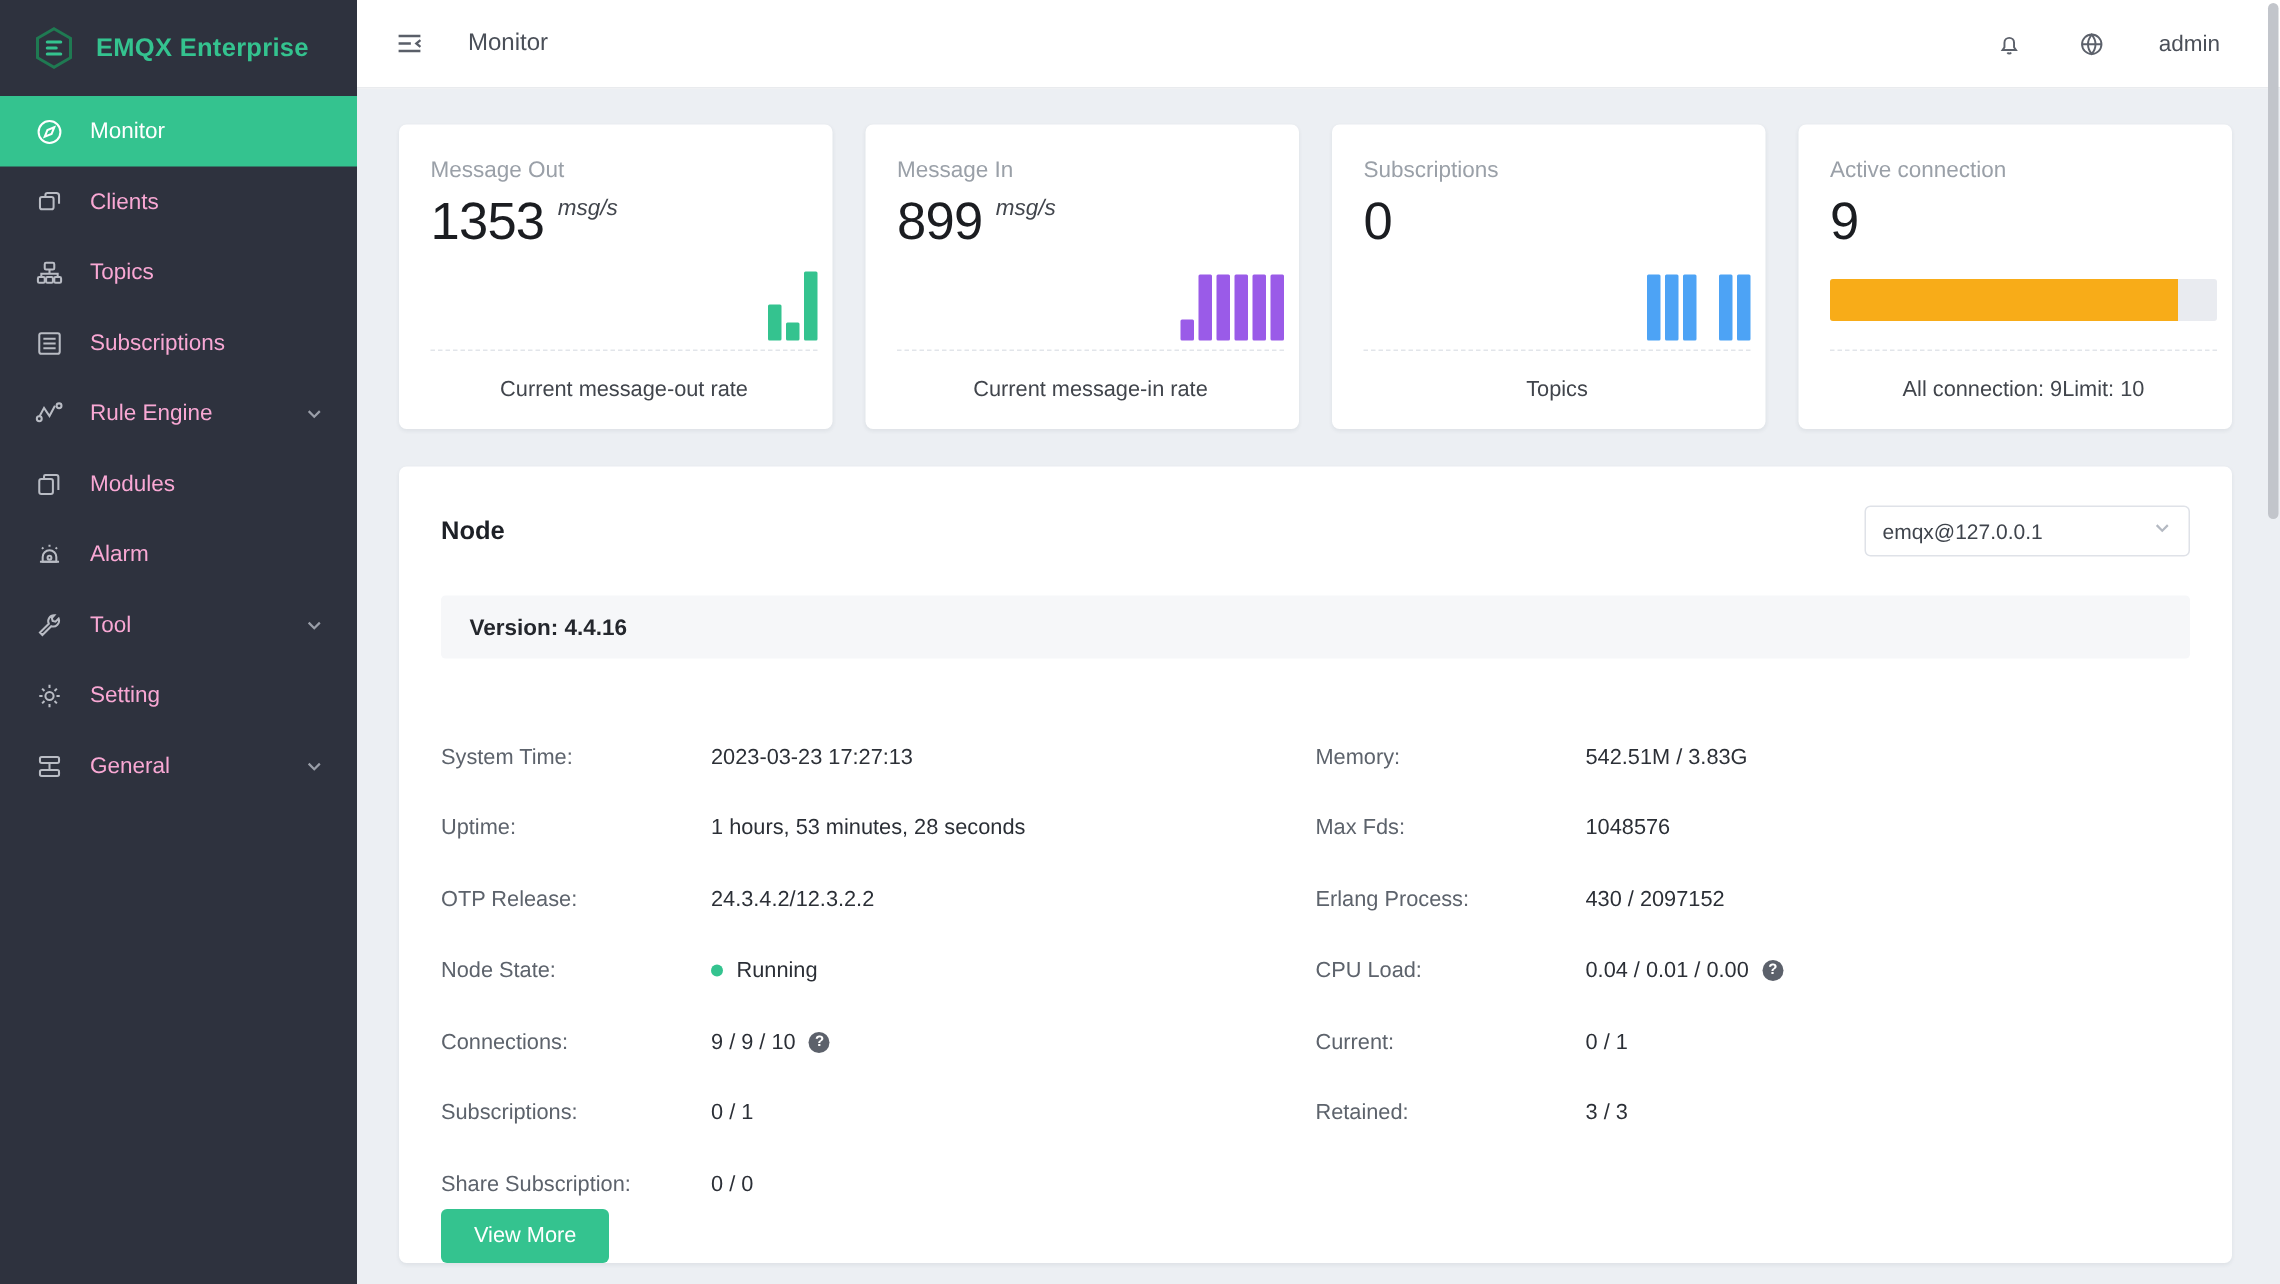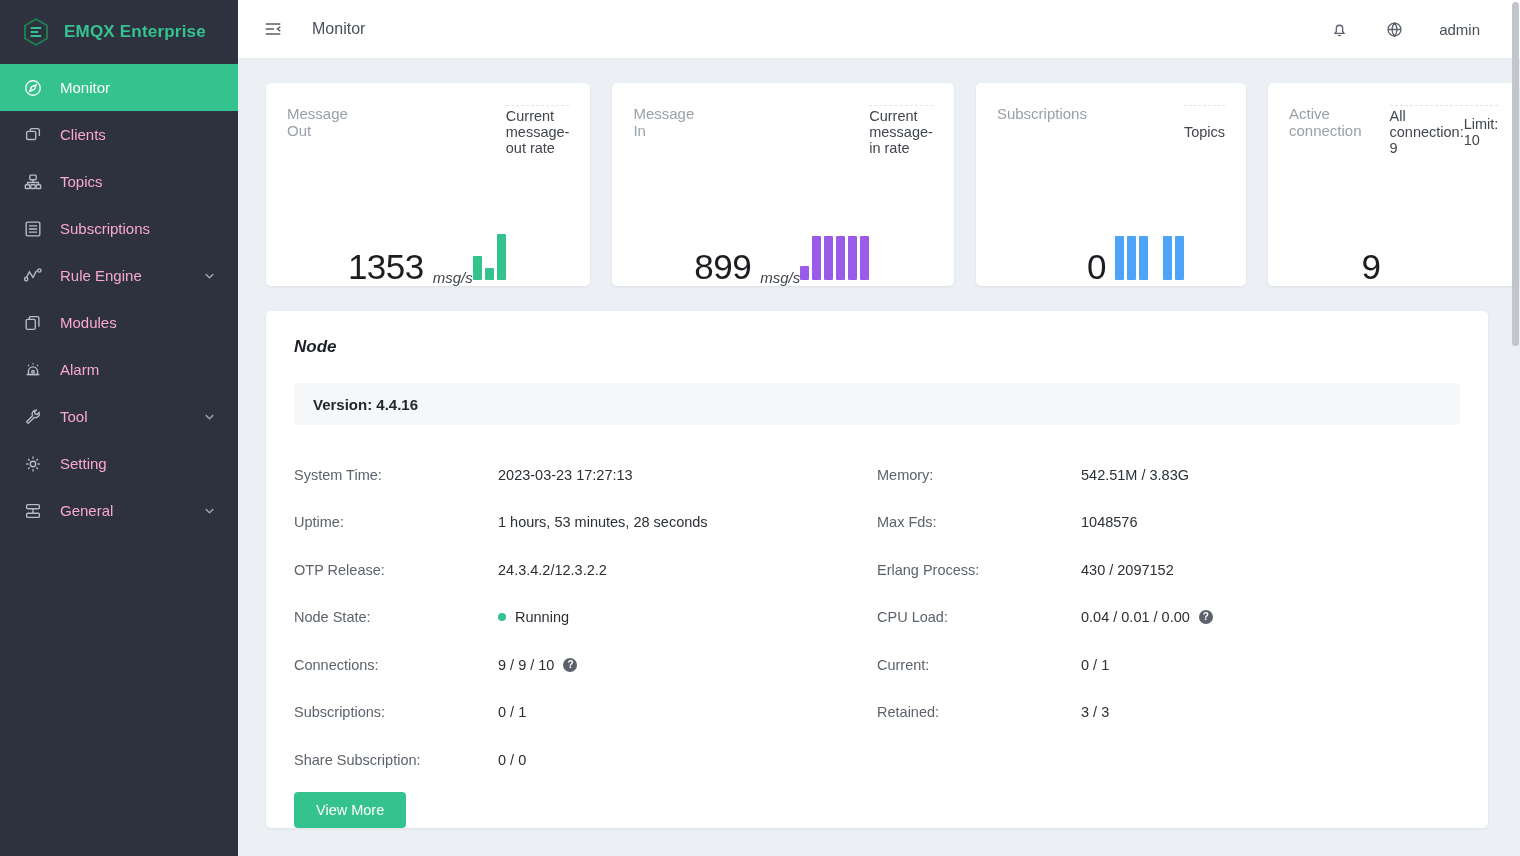--- a/index.html
+++ b/index.html
@@ -60,25 +60,25 @@
   .tb-ico svg { stroke: #5c616b; fill: none; stroke-width: 1.5; }
   .user { font-size: 15px; color: #4a4f58; cursor: pointer; }
 
   .scroll-area { flex: 1; overflow: hidden; padding: 24px 32px 0 28px; }
 
   
   .cards { display: flex; gap: 22px; }
   .card {
     flex: 1; background: #fff; border-radius: 5px;
     box-shadow: 0 1px 3px rgba(30,40,60,.07);
-    padding: 22px 21px 0 21px; height: 203px;
-    display: flex; 
+    padding: 22px 10px 0 21px; height: 203px;
+    display: flex; flex-direction: column;
   }
   .card-title { font-size: 15px; color: #9aa0a8; margin-bottom: 8px; }
-  .card-valrow { display: flex; align-items: flex-end; gap: 9px; }
+  .card-valrow { display: flex; align-items: flex-start; gap: 9px; }
   .card-val { font-size: 35px; color: #1b1d21; letter-spacing: -.5px; line-height: 1.05; }
   .card-unit { font-size: 15px; color: #41454c; font-style: italic; }
   .card-graph { flex: 1; display: flex; align-items: flex-end; justify-content: flex-end; padding-bottom: 6px; }
   .spark { display: flex; align-items: flex-end; gap: 3px; height: 46px; }
   .spark i { display: block; width: 9px; border-radius: 1px; }
   .spark .gap { background: transparent !important; width: 9px; }
   .card-foot {
     border-top: 1px dashed #e2e5ea; height: 53px;
     display: flex; align-items: center; justify-content: center;
     font-size: 14.5px; color: #41454c;
@@ -87,37 +87,37 @@
   .progress { width: 100%; height: 28px; background: #e9ebf0; border-radius: 2px; overflow: hidden; }
   .progress > div { height: 100%; background: #f8ac18; }
 
   
   .panel {
     background: #fff; border-radius: 5px; margin-top: 25px;
     box-shadow: 0 1px 3px rgba(30,40,60,.07);
     padding: 26px 28px 0 28px;
   }
   .panel-head { display: flex; align-items: center; }
-  .panel-title { font-size: 17px; font-weight: bold; color: #1d2026; font-style: italic; }
+  .panel-title { font-size: 17px; font-weight: bold; color: #1d2026; }
   .node-select {
     margin-left: auto; width: 217px; height: 34px;
     border: 1px solid #dfe2e8; border-radius: 4px; background: #fff;
     display: flex; align-items: center; padding: 0 11px; cursor: pointer;
   }
   .node-select .sel-val { font-size: 14px; color: #3f444c; flex: 1; }
   .node-select svg { stroke: #b4b9c2; fill: none; stroke-width: 1.6; }
 
   .version-bar {
     margin-top: 26px; background: #f6f7f9; border-radius: 3px;
     height: 42px; display: flex; align-items: center; padding-left: 19px;
     font-size: 15px; font-weight: bold; color: #24272d;
   }
   .grid { display: flex; margin-top: 26px; }
   .col { flex: 1; }
-  .row { display: flex; align-items: center; height: 47.5px; gap: 24px; }
+  .row { display: flex; align-items: flex-end; height: 47.5px; }
   .row .k { width: 180px; font-size: 14.5px; color: #5d636c; }
   .row .v { font-size: 14.5px; color: #2b2f36; display: flex; align-items: center; gap: 9px; }
   .dot { width: 8px; height: 8px; border-radius: 50%; background: #34c38f; display: inline-block; }
   .qmark {
     width: 14px; height: 14px; border-radius: 50%; background: #5c616b;
     color: #fff; font-size: 10px; line-height: 14px; text-align: center;
     display: inline-block; font-weight: bold; cursor: pointer;
   }
   .btn-more {
     margin-top: 8px; background: #34c38f; color: #fff; border: none;
@@ -388,20 +388,28 @@
             <span>All connection: 9</span>
             <span>Limit: 10</span>
           </div>
         </div>
 
       </section>
 
       <section class="panel">
         <div class="panel-head">
           <span class="panel-title">Node</span>
+          <div class="node-select">
+            <span class="sel-val">emqx@127.0.0.1</span>
+            <span>
+              <svg viewBox="0 0 14 14" width="13" height="13">
+                  <path d="M3 5.5 7 9.5l4-4"></path>
+                </svg>
+            </span>
+          </div>
         </div>
 
         <div class="version-bar">Version: 4.4.16</div>
 
         <div class="grid">
 
           <div class="col">
             <div class="row">
               <span class="k">System Time:</span>
               <span class="v">2023-03-23 17:27:13</span>

